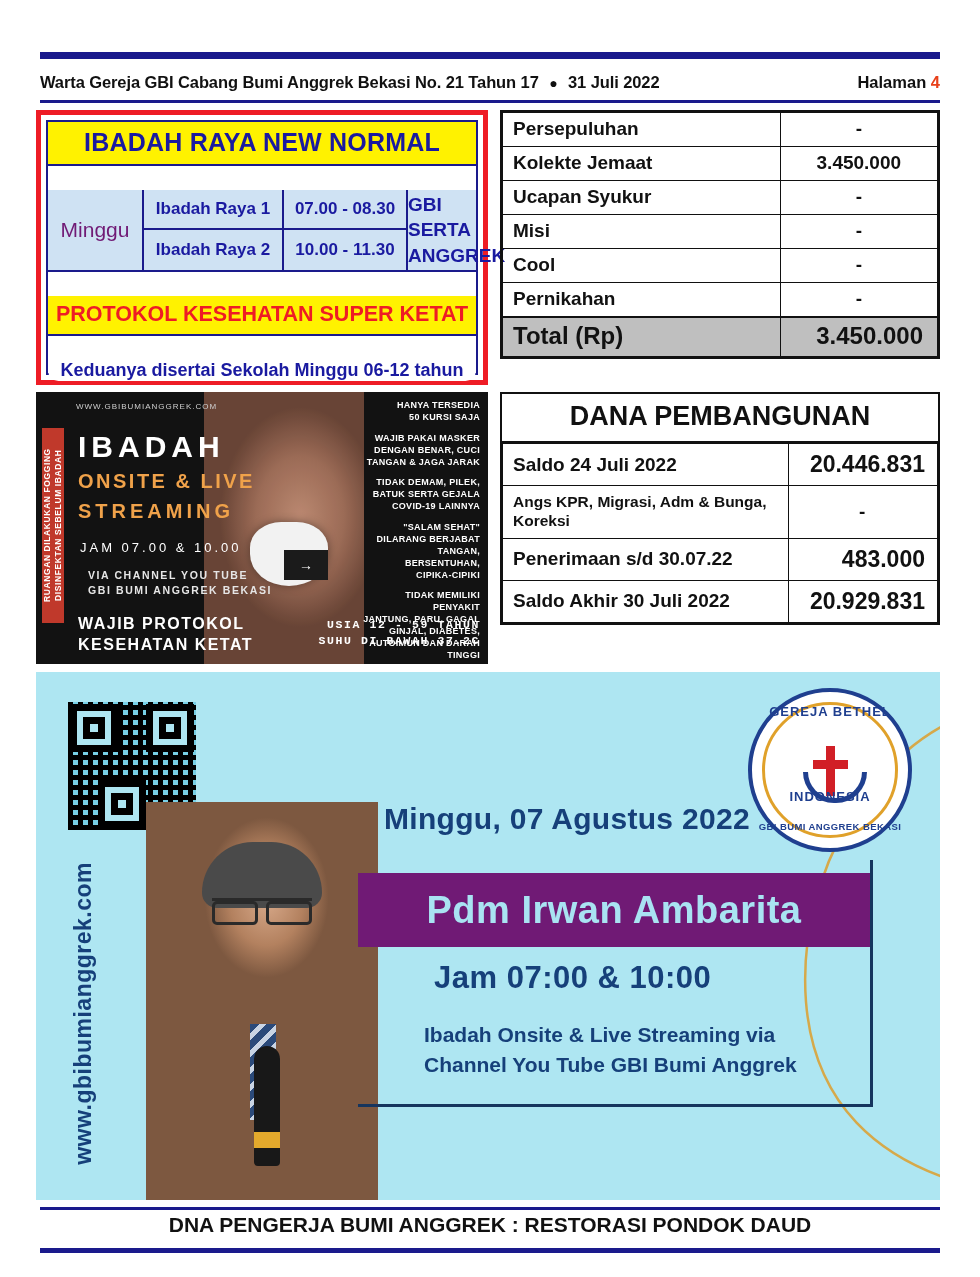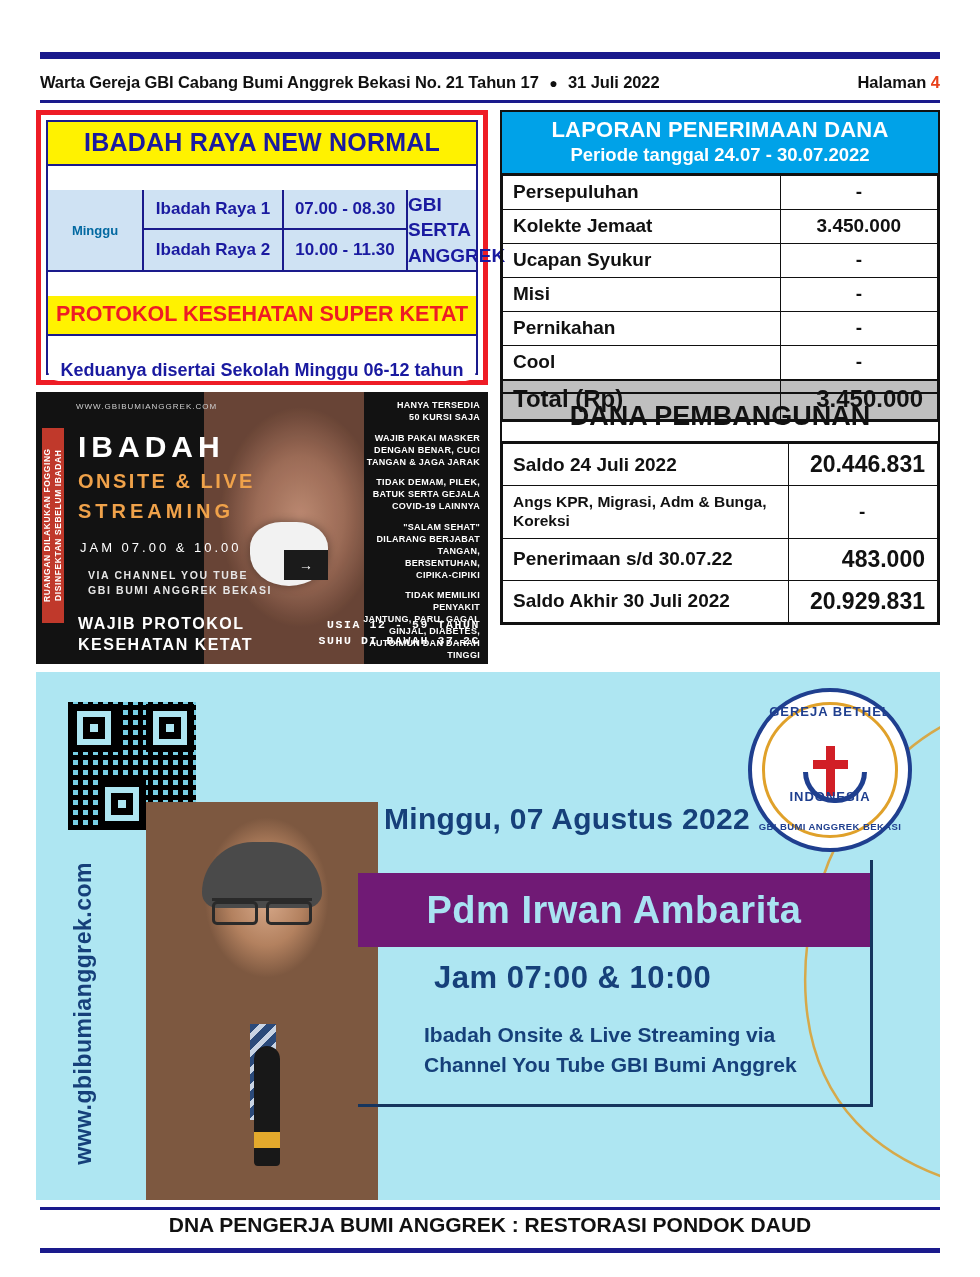--- a/index.html
+++ b/index.html
@@ -111,23 +111,23 @@
     text-align: center;
     box-sizing: border-box;
   }
   .pi-cell.rowline { border-bottom: 2px solid #1a1a8c; }
   .pi-span {
     grid-row: span 2;
     border-right: 2px solid #1a1a8c;
     display: flex;
     align-items: center;
     justify-content: center;
-    font-weight: bold;
-    color: #0369a1;
-    font-size: 13px;
+    font-weight: normal;
+    color: #701a75;
+    font-size: 21px;
   }
   .pi-right {
     grid-row: span 2;
     display: flex;
     flex-direction: column;
     align-items: center;
     justify-content: center;
     font-weight: bold;
     color: #1a1aa0;
     font-size: 19px;
@@ -679,48 +679,44 @@
 AUTOIMUN DAN DARAH
 TINGGI</p>
     </div>
     <div class="pc-usia">
       <span>USIA 12 - 59 TAHUN</span><br>
       <span>SUHU DI BAWAH 37.2C</span>
     </div>
   </div>
 
   <div class="laporan">
-    <div class="laporan-head">
-      <span class="l1">LAPORAN PENERIMAAN DANA</span>
-      <span class="l2">Periode tanggal 24.07 - 30.07.2022</span>
-    </div>
     <table class="tbl">
       <tbody>
         <tr>
           <td class="label">Persepuluhan</td>
           <td class="val">-</td>
         </tr>
         <tr>
           <td class="label">Kolekte Jemaat</td>
           <td class="val">3.450.000</td>
         </tr>
         <tr>
           <td class="label">Ucapan Syukur</td>
           <td class="val">-</td>
         </tr>
         <tr>
           <td class="label">Misi</td>
           <td class="val">-</td>
         </tr>
         <tr>
+          <td class="label">Cool</td>
+          <td class="val">-</td>
+        </tr>
+        <tr>
           <td class="label">Pernikahan</td>
-          <td class="val">-</td>
-        </tr>
-        <tr>
-          <td class="label">Cool</td>
           <td class="val">-</td>
         </tr>
         <tr class="total">
           <td class="label">Total (Rp)</td>
           <td class="val">3.450.000</td>
         </tr>
       </tbody>
     </table>
   </div>
 

